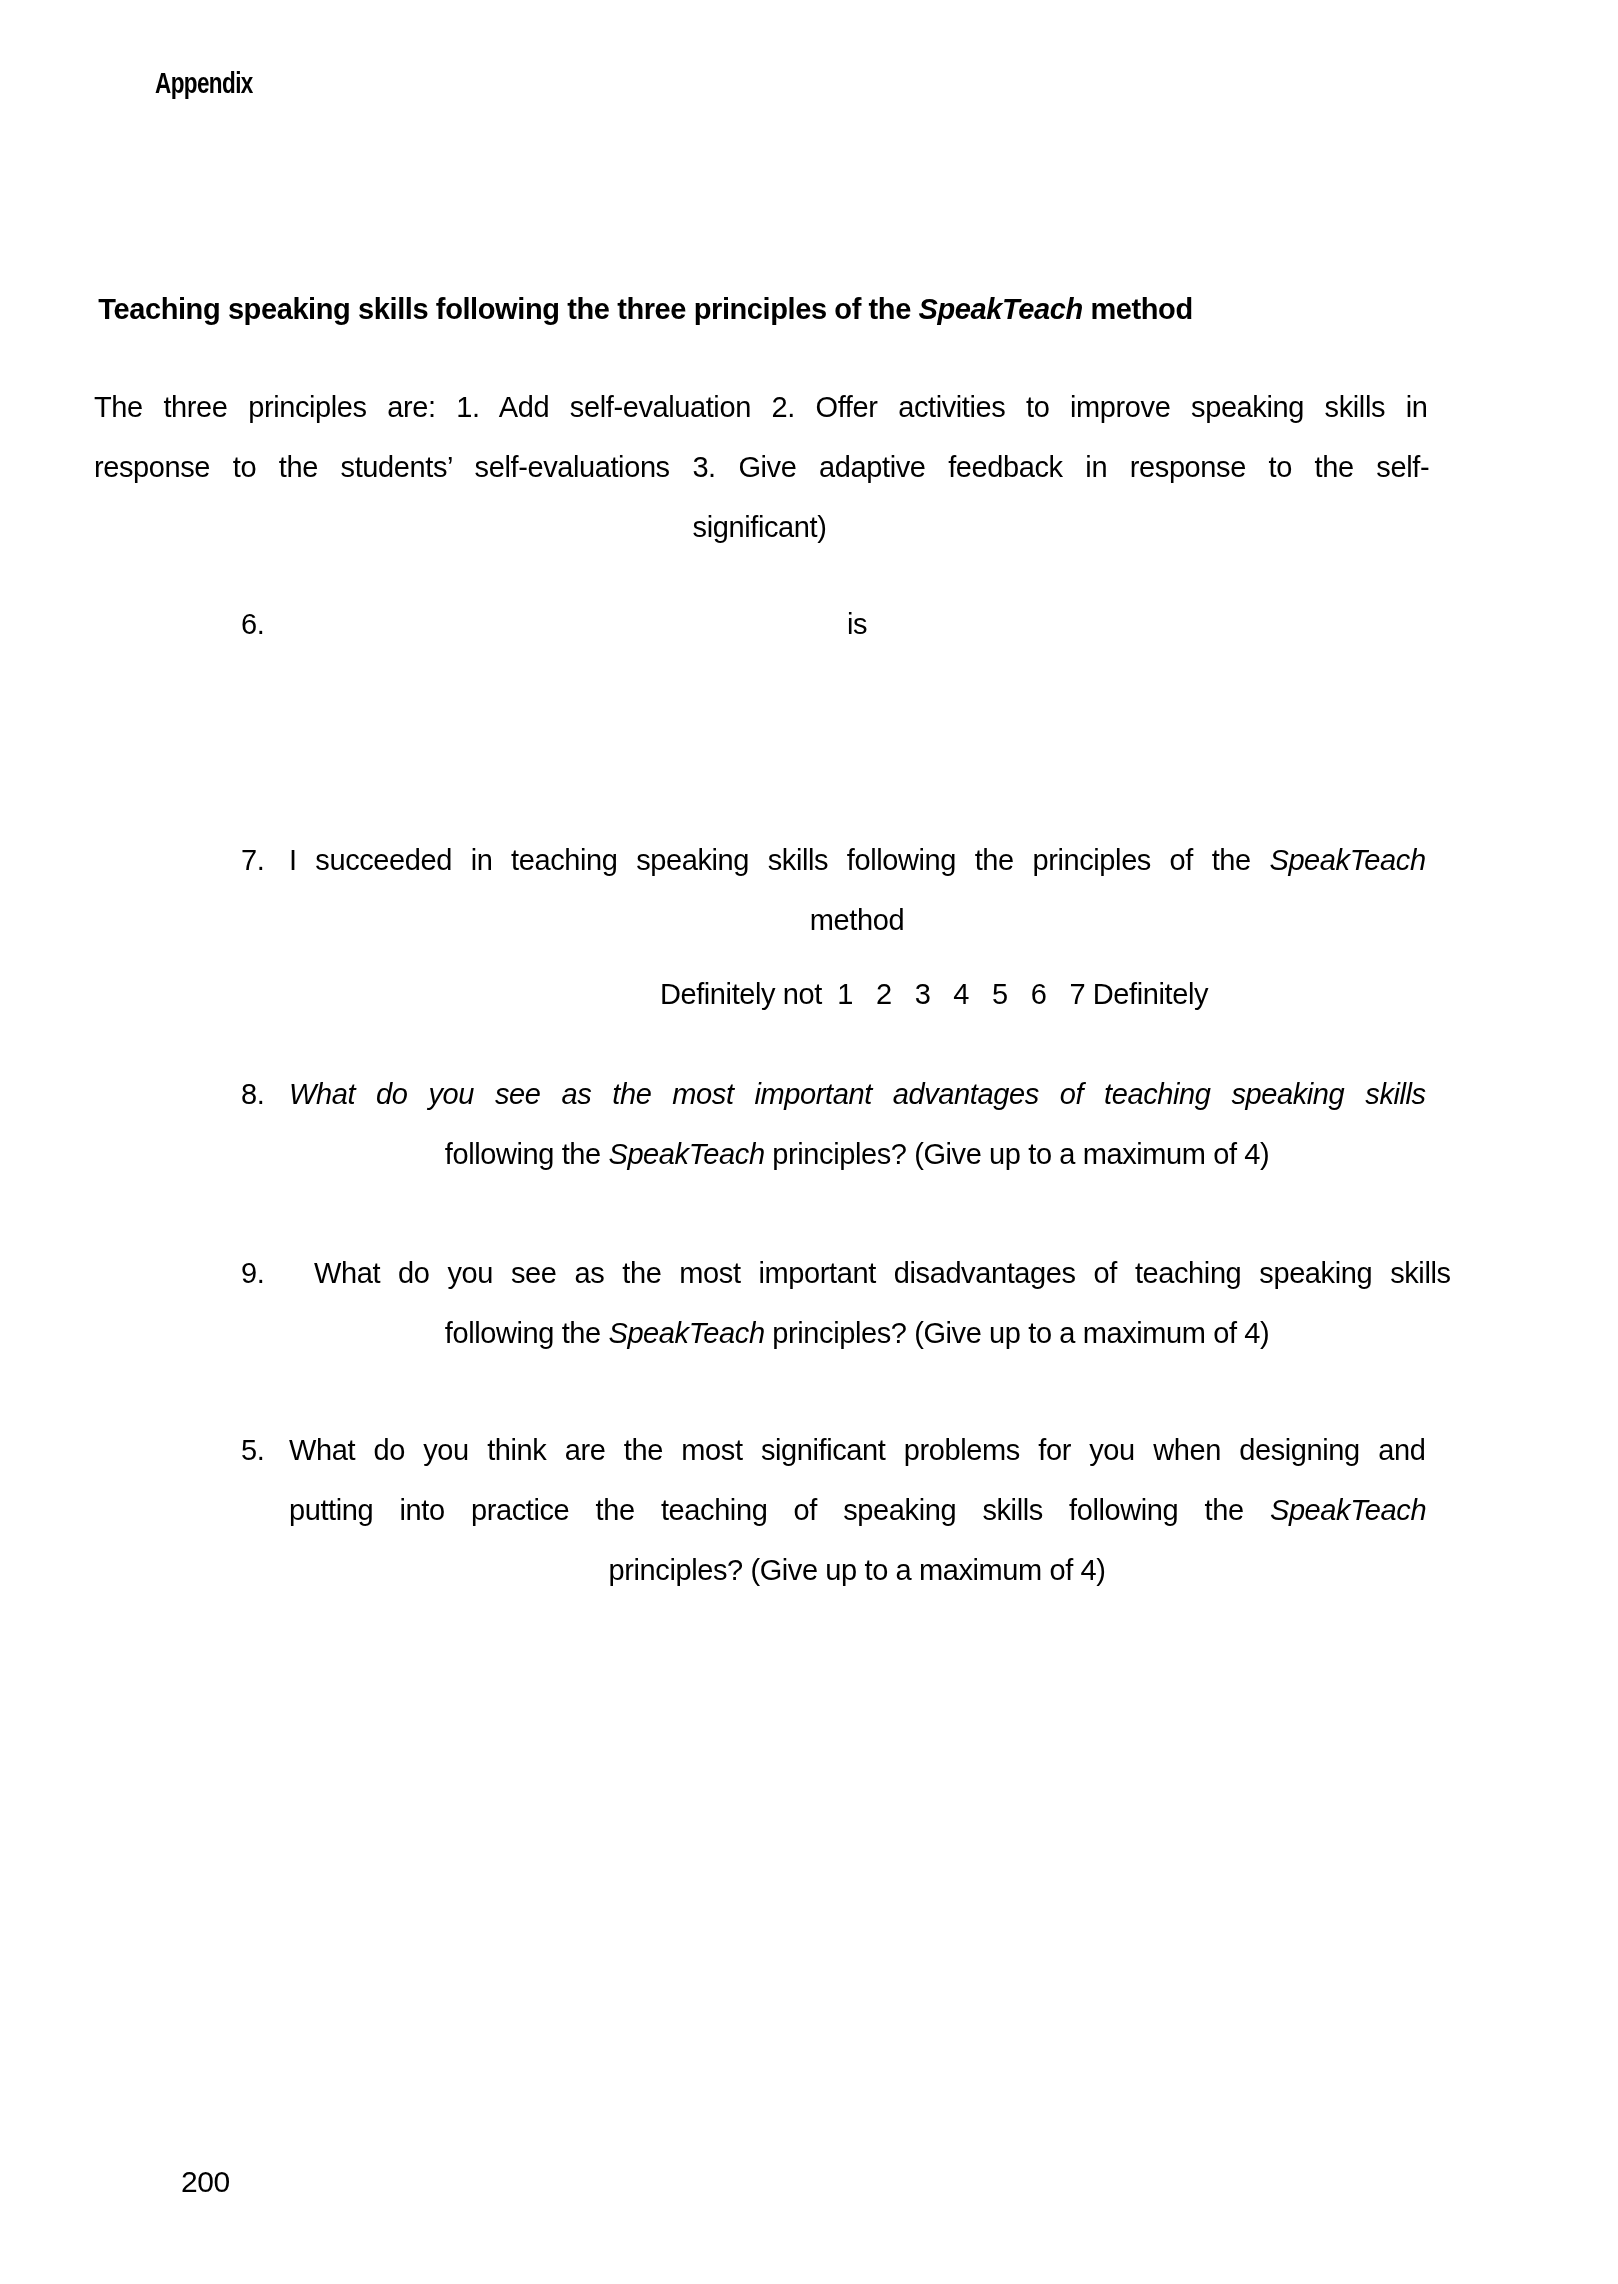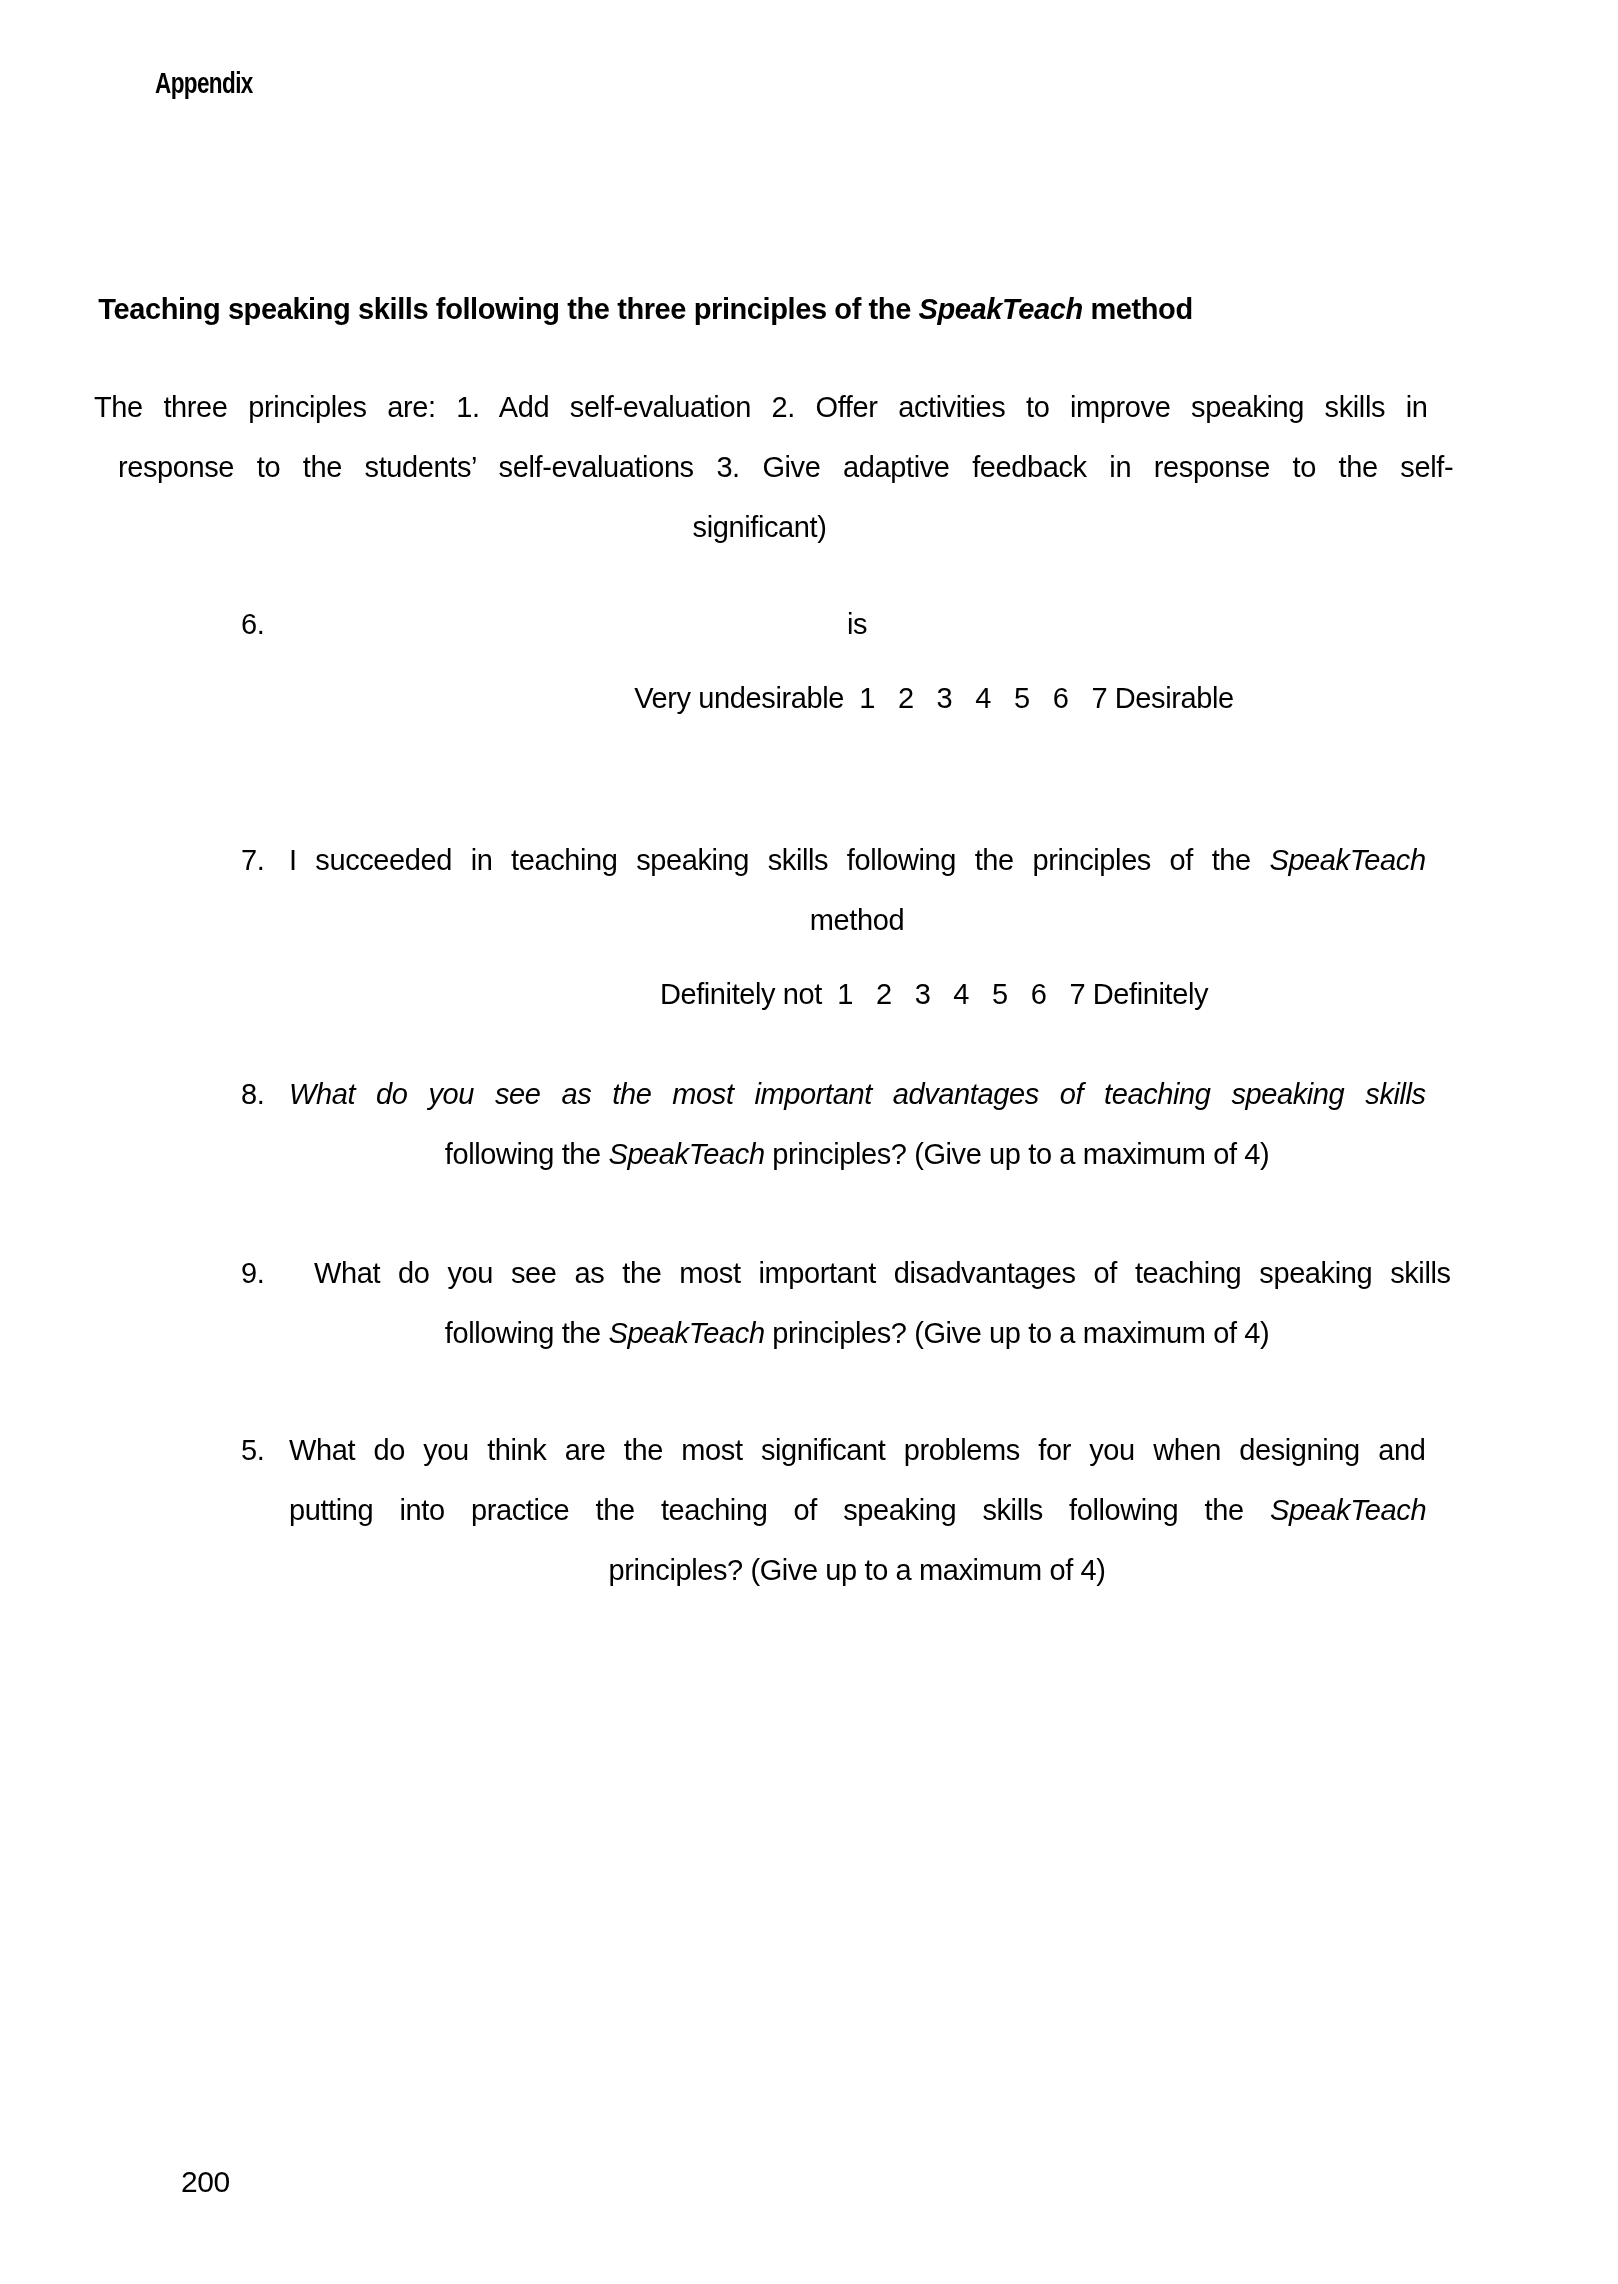--- a/index.html
+++ b/index.html
@@ -59,29 +59,28 @@
 <div id="page">
 
   <div class="doc-header"><span class="condense">Appendix</span></div>
 
   <div class="doc-title">
       <div class="line"><span class="ls">Teaching speaking skills following the three principles of the <em>SpeakTeach</em> method</span></div>
     </div>
 
   <div class="intro">
       <div class="line j"><span class="ls" style="word-spacing: 13px;">The three principles are: 1. Add self-evaluation 2. Offer activities to improve speaking skills in</span></div>
-      <div class="line j"><span class="ls" style="word-spacing: 15px; margin-left: 24px;">response to the students’ self-evaluations 3. Give adaptive feedback in response to the self-</span></div>
+      <div class="line j"><span class="ls" style="word-spacing: 15px;">response to the students’ self-evaluations 3. Give adaptive feedback in response to the self-</span></div>
       <div class="line"><span class="ls">significant)</span></div>
     </div>
 
   <div>
       <div class="question" style="top: 594px;">
         <span class="qnum">6.</span>
         <div class="line"><span class="ls">is</span></div>
-        <div class="line scale"><span class="ls">Very undesirable  1   2   3   4   5   6   7 Desirable</span></div>
       </div>
       <div class="question" style="top: 830px;">
         <span class="qnum">7.</span>
         <div class="line j"><span class="ls" style="word-spacing: 11px;">I succeeded in teaching speaking skills following the principles of the <em>SpeakTeach</em></span></div>
         <div class="line"><span class="ls">method</span></div>
         <div class="line scale"><span class="ls">Definitely not  1   2   3   4   5   6   7 Definitely</span></div>
       </div>
       <div class="question" style="top: 1064px;">
         <span class="qnum">8.</span>
         <div class="line j"><span class="ls" style="word-spacing: 13.3px; font-style: italic;">What do you see as the most important advantages of teaching speaking skills</span></div>

